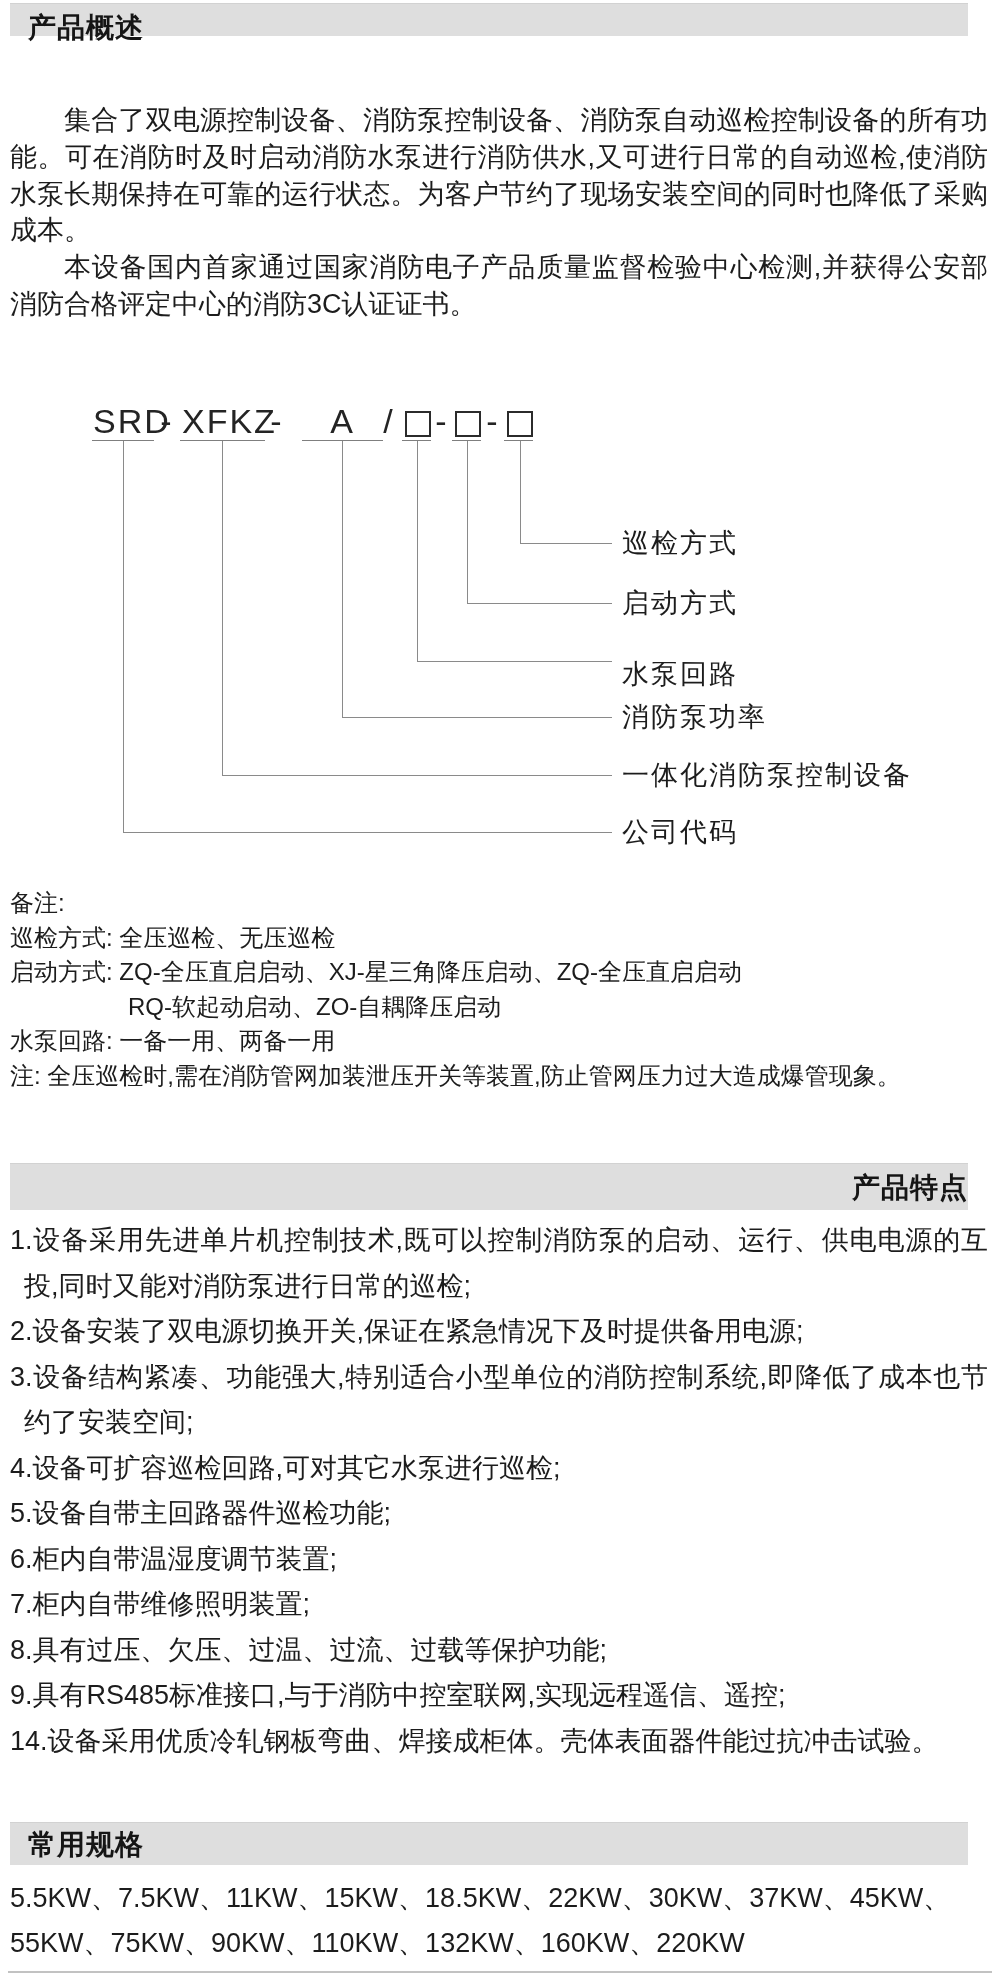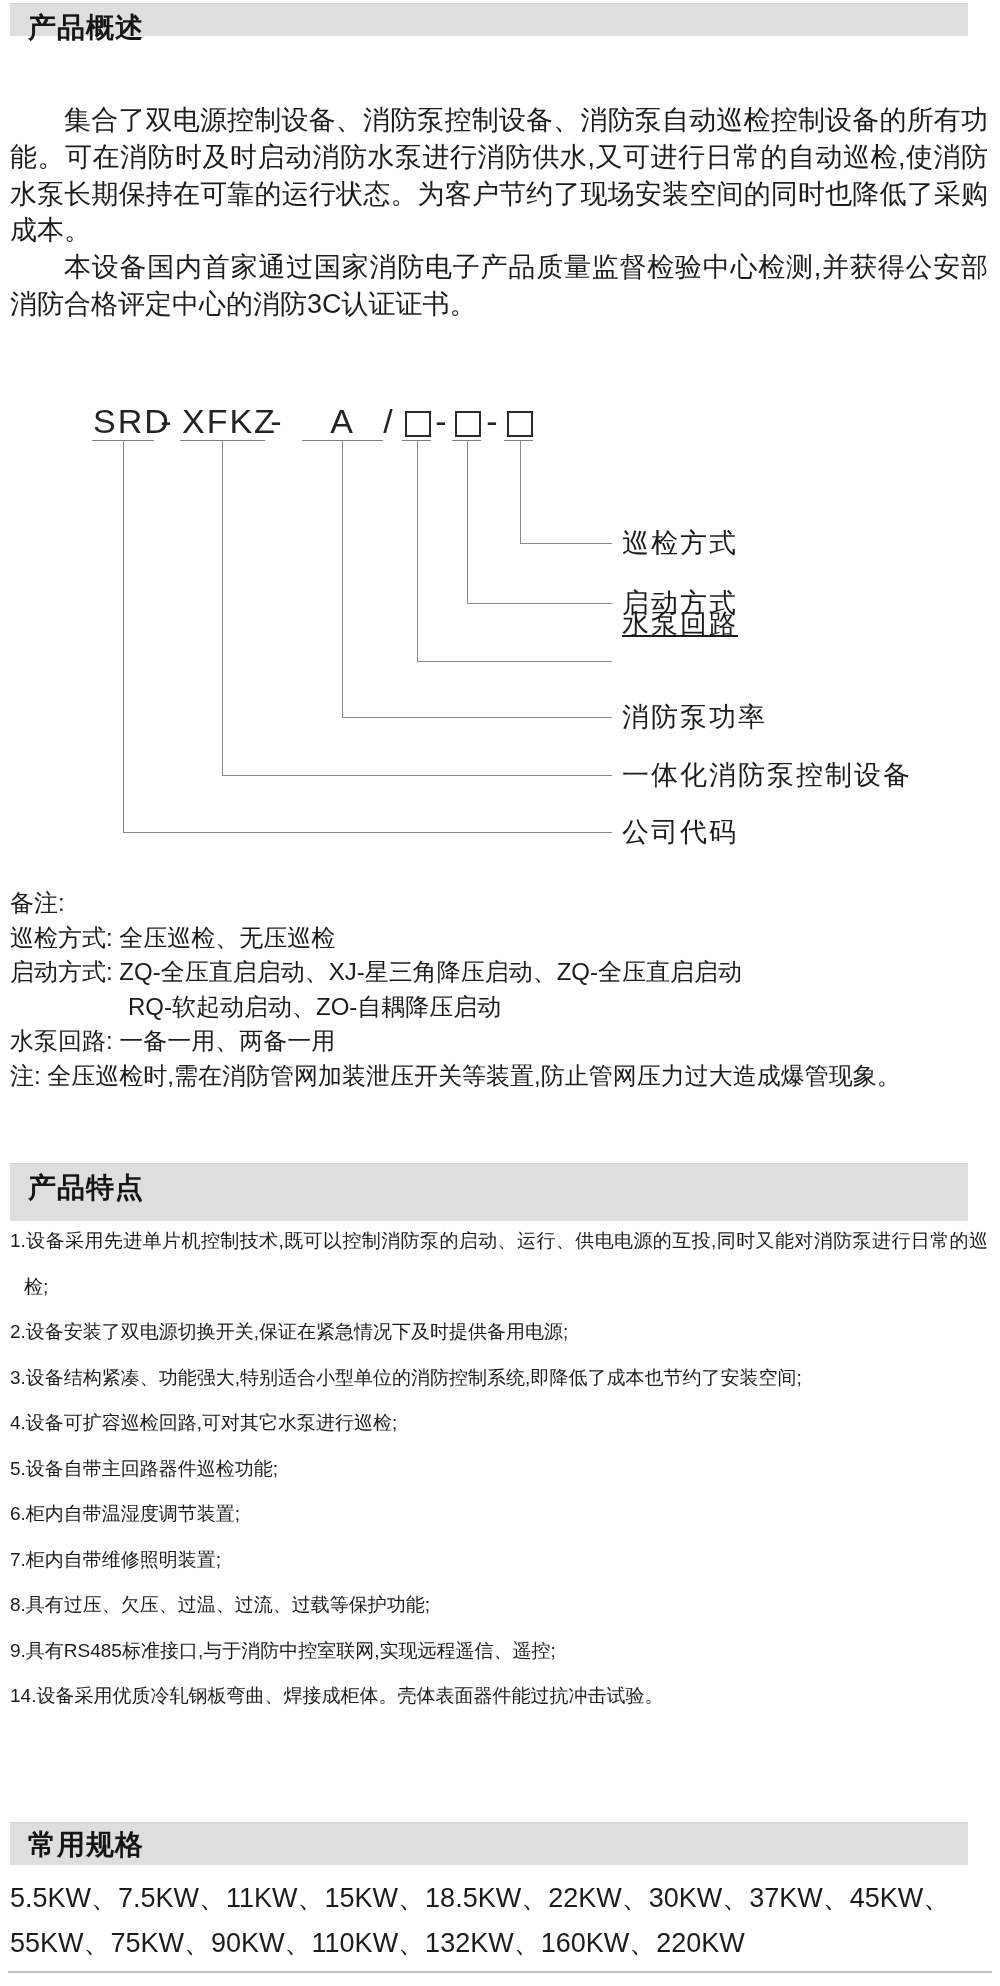--- a/index.html
+++ b/index.html
@@ -21,21 +21,21 @@
     border-top:1px solid #d2d2d2;
     box-sizing:border-box;
     font-size:28px;
     font-weight:700;
     color:#151515;
     padding-left:18px;
     letter-spacing:1px;
   }
   #bar-overview{top:3px;height:33px;line-height:47px;}
   #bar-model{top:348px;height:45px;line-height:45px;}
-  #bar-features{top:1163px;height:58px;line-height:47px;}
+  #bar-features{top:1163px;height:47px;line-height:47px;text-align:right;}
   #bar-specs{top:1822px;height:43px;line-height:43px;}
 
   
   #overview-text{
     position:absolute;left:10px;top:61px;width:978px;
     font-size:27px;line-height:36.8px;text-align:justify;margin-top:41px;
   }
   #overview-text p{margin:0;text-indent:2em;}
 
   
@@ -78,37 +78,37 @@
   #hl-3{top:717px;left:342px;width:270px;}
   #hl-4{top:661px;left:417px;width:195px;}
   #hl-5{top:603px;left:467px;width:145px;}
   #hl-6{top:543px;left:520px;width:92px;}
   .callout{
     position:absolute;left:622px;height:32px;line-height:32px;
     font-size:27px;color:#1c1c1c;letter-spacing:2px;white-space:nowrap;
   }
   #co-1{top:527px;}
   #co-2{top:587px;}
-  #co-3{top:608px;text-decoration:underline;}
+  #co-3{top:658px;}
   #co-4{top:701px;}
   #co-5{top:759px;}
   #co-6{top:816px;}
 
   
   #notes{
     position:absolute;left:10px;top:886px;width:980px;
     font-size:24px;line-height:34.5px;color:#1c1c1c;
   }
   #notes div{white-space:nowrap;}
   #notes .indented{padding-left:118px;}
 
   
   #features{
     position:absolute;left:10px;top:1218px;width:978px;
-    font-size:19px;line-height:45.5px;color:#1c1c1c;
+    font-size:27px;line-height:45.5px;color:#1c1c1c;
   }
   .feat{padding-left:14px;text-indent:-14px;text-align:justify;}
 
   
   #specs-text{
     position:absolute;left:10px;top:1876px;width:980px;
     font-size:27px;line-height:45px;color:#1c1c1c;
   }
   #specs-text div{white-space:nowrap;}
 

